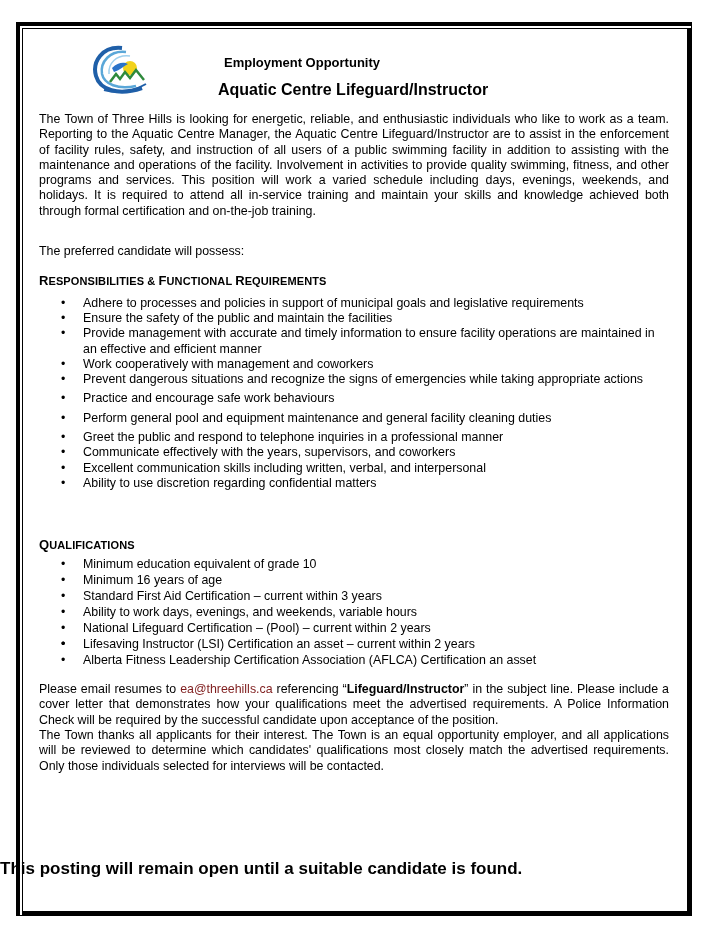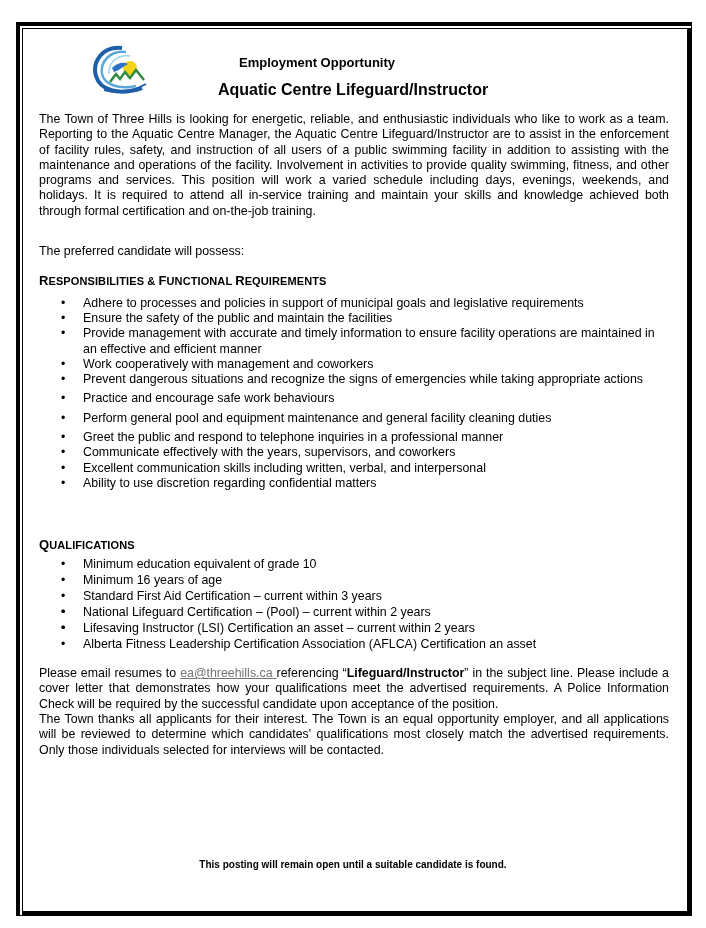--- a/index.html
+++ b/index.html
@@ -3,42 +3,42 @@
 <meta charset="utf-8">
 <style>
   html, body { margin:0; padding:0; background:#ffffff; }
   body { width:706px; height:928px; position:relative; overflow:hidden;
          font-family:"Liberation Sans", sans-serif; color:#000; }
   .frame-outer { position:absolute; left:16px; top:22px; width:676px; height:894px;
                  border-top:4px solid #000; border-left:4px solid #000; border-right:1px solid #000; border-bottom:1px solid #000; box-sizing:border-box; }
   .frame-inner { position:absolute; left:22px; top:28px; width:669px; height:887px;
                  border-top:1px solid #000; border-left:1px solid #000; border-right:4px solid #000; border-bottom:4px solid #000; box-sizing:border-box; }
   .logo { position:absolute; left:92px; top:44px; width:58px; height:52px; }
-  .hdr1 { position:absolute; left:0; width:600px; top:55px; text-align:center; font-weight:bold; font-size:13px; padding-left:15px; }
+  .hdr1 { position:absolute; left:0; width:600px; top:55px; text-align:center; font-weight:bold; font-size:13px; padding-left:0; }
   .hdr1 span { position:relative; left:2px; }
   .hdr2 { position:absolute; left:0; width:706px; top:81px; text-align:center; font-weight:bold; font-size:16px; }
   .hdr2 span { position:relative; left:0px; }
   .content { position:absolute; left:39px; top:112px; width:630px; font-size:12.4px; line-height:15.3px; }
   p { margin:0; }
   .just { text-align:justify; }
   .intro { }
   .pref { margin-top:25px; }
   .sec-title { font-weight:bold; font-size:11px; letter-spacing:0.1px; margin-top:14px; }
   .sec-title .cap { font-size:13px; }
   ul { list-style:none; margin:0; padding:0; }
   li { position:relative; padding-left:44px; }
   li .bullet { position:absolute; left:22px; top:0; }
   .resp { margin-top:6px; }
   .resp li.gap { margin-top:4px; }
   .qual-title { margin-top:46px; }
   .qual { margin-top:2px; line-height:16.1px; }
   .email-p { margin-top:14px; }
-  .email-link { color:#737373; text-decoration:underline; }
+  .email-link { color:#7f1d1d; }
   .thanks { }
-  .closing { position:absolute; left:0; width:706px; top:859px; text-align:center; font-weight:bold; font-size:10px; }
+  .closing { position:absolute; left:0; width:706px; top:859px; font-weight:bold; font-size:17px; }
 </style>
 </head>
 <body>
 
 <div class="frame-outer"></div>
 <div class="frame-inner"></div>
 
 <svg class="logo" viewBox="0 0 58 52">
   <path d="M30 4 C10 2 0 18 4 32 C8 46 26 52 50 44" fill="none" stroke="#1f5fa8" stroke-width="4"></path>
   <path d="M34 8 C18 6 8 18 10 30 C12 40 26 46 44 42" fill="none" stroke="#5aa7d8" stroke-width="2.5"></path>
@@ -73,21 +73,21 @@
     <li><span class="bullet">•</span><span>Ability to use discretion regarding confidential matters</span></li>
   </ul>
 
   <div class="sec-title qual-title">
     <span class="cap">Q</span><span>UALIFICATIONS</span>
   </div>
   <ul class="qual">
     <li><span class="bullet">•</span><span>Minimum education equivalent of grade 10</span></li>
     <li><span class="bullet">•</span><span>Minimum 16 years of age</span></li>
     <li><span class="bullet">•</span><span>Standard First Aid Certification – current within 3 years</span></li>
-    <li><span class="bullet">•</span></li>
+    <li><span class="bullet">•</span><span>Ability to work days, evenings, and weekends, variable hours</span></li>
     <li><span class="bullet">•</span><span>National Lifeguard Certification – (Pool) – current within 2 years</span></li>
     <li><span class="bullet">•</span></li>
     <li><span class="bullet">•</span><span>Lifesaving Instructor (LSI) Certification an asset – current within 2 years</span></li>
     <li><span class="bullet">•</span><span>Alberta Fitness Leadership Certification Association (AFLCA) Certification an asset</span></li>
   </ul>
 
   <p class="just email-p"><span>Please email resumes to </span><a class="email-link">ea@threehills.ca </a><span>referencing “</span><b>Lifeguard/Instructor</b><span>” in the subject line. Please include a cover letter that demonstrates how your qualifications meet the advertised requirements. A Police Information Check will be required by the successful candidate upon acceptance of the position.</span></p>
 
   <p class="just thanks">The Town thanks all applicants for their interest. The Town is an equal opportunity employer, and all applications will be reviewed to determine which candidates' qualifications most closely match the advertised requirements. Only those individuals selected for interviews will be contacted.</p>
 </div>

